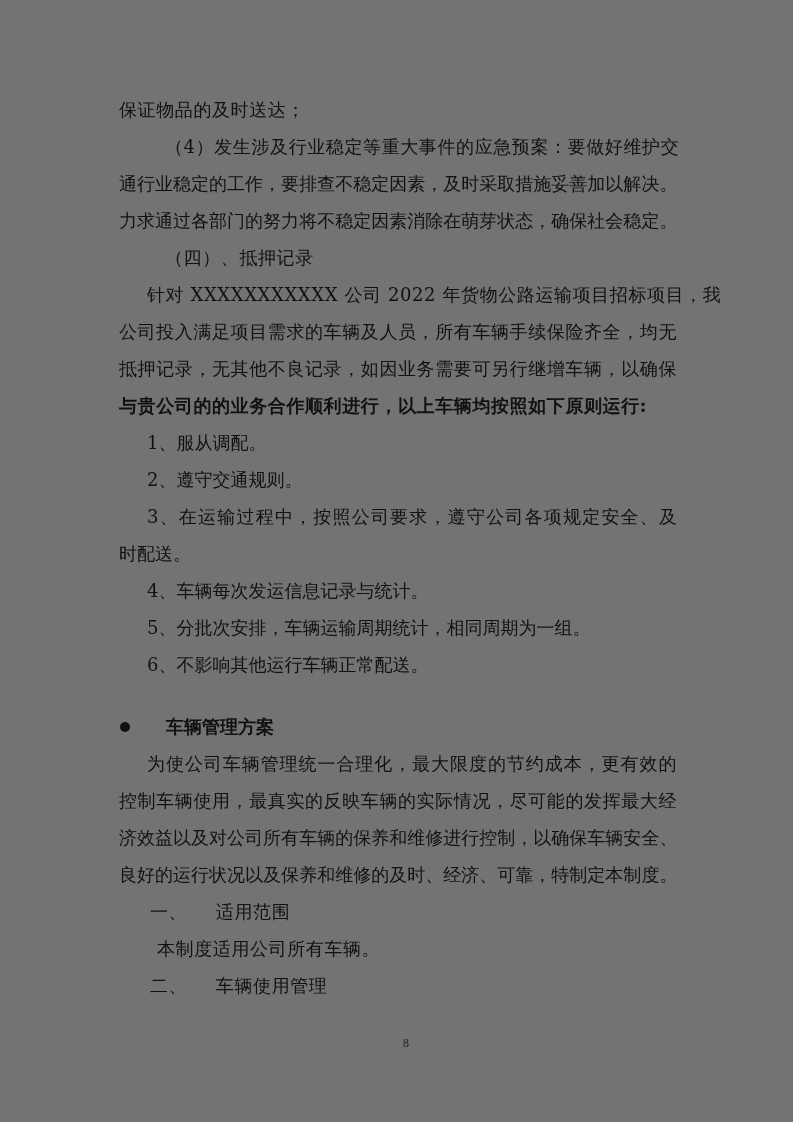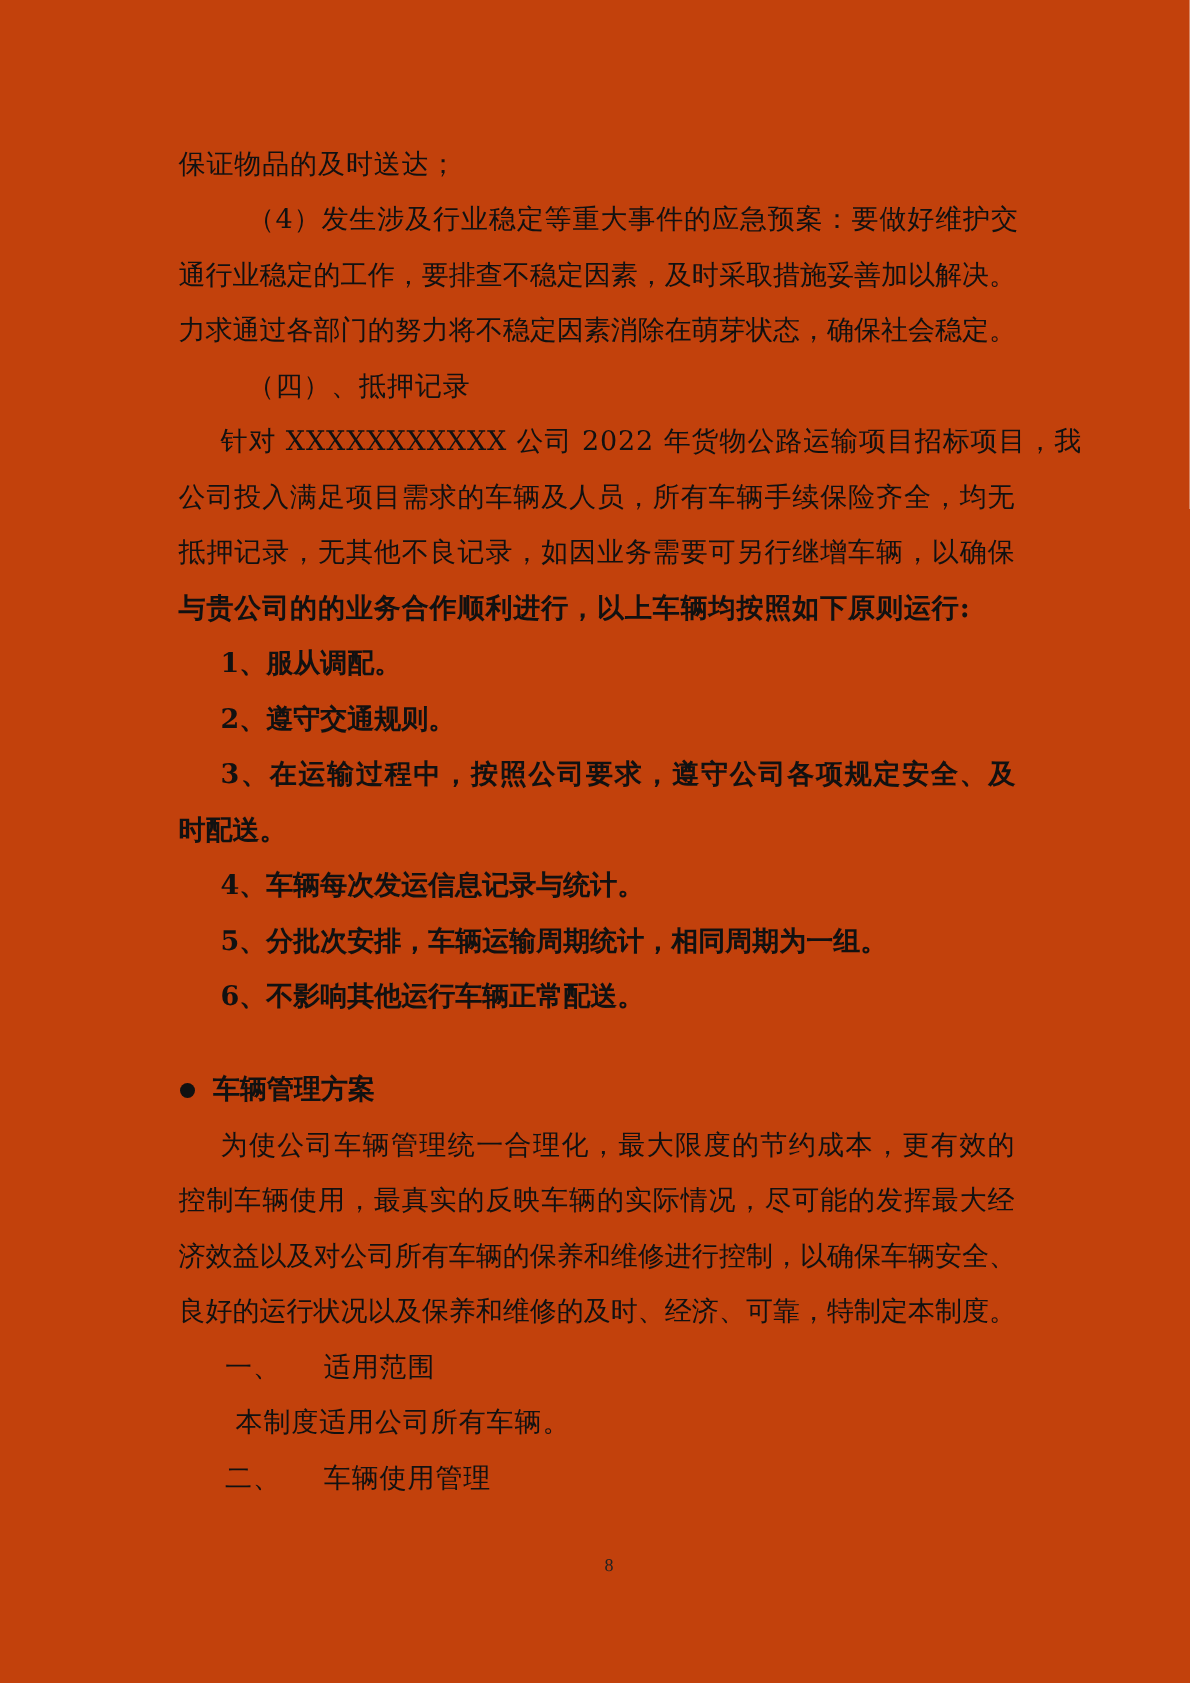--- a/index.html
+++ b/index.html
@@ -13,21 +13,21 @@
     position: relative;
     overflow: hidden;
     font-family: "DejaVu Serif", "Liberation Serif", serif;
     color: #111111;
   }
   .page {
     position: absolute;
     left: 0; top: 0;
     width: 793px;
     height: 1122px;
-    background: #c2410c;
+    background: #737373;
   }
   .line {
     position: absolute;
     left: 119px;
     width: 558px;
     font-size: 18px;
     line-height: 24px;
     white-space: nowrap;
     letter-spacing: 0.6px;
   }
@@ -54,21 +54,21 @@
   .page-number {
     position: absolute;
     left: 380px;
     width: 52px;
     top: 1036px;
     text-align: center;
     font-size: 12px;
     font-family: "Liberation Serif", "DejaVu Serif", serif;
     color: #222222;
   }
-  .list-num { letter-spacing: 0; font-weight: bold; }
+  .list-num { letter-spacing: 0; }
 </style>
 </head>
 <body>
 
 <div class="page">
 
   <div class="line justify" style="top:98px; text-align:left; text-align-last:left;">保证物品的及时送达；</div>
 
   <div class="line justify indent3" style="top:135px;">（4）发生涉及行业稳定等重大事件的应急预案：要做好维护交</div>
   <div class="line justify" style="top:172px; letter-spacing:-0.4px;">通行业稳定的工作，要排查不稳定因素，及时采取措施妥善加以解决。</div>
@@ -83,21 +83,21 @@
 
   <div class="line indent2 list-num" style="top:431px; text-align:left;">1、服从调配。</div>
   <div class="line indent2 list-num" style="top:468px; text-align:left;">2、遵守交通规则。</div>
   <div class="line indent2 justify list-num" style="top:505px;">3、在运输过程中，按照公司要求，遵守公司各项规定安全、及</div>
   <div class="line list-num" style="top:542px; text-align:left;">时配送。</div>
   <div class="line indent2 list-num" style="top:579px; text-align:left;">4、车辆每次发运信息记录与统计。</div>
   <div class="line indent2 list-num" style="top:616px; text-align:left;">5、分批次安排，车辆运输周期统计，相同周期为一组。</div>
   <div class="line indent2 list-num" style="top:653px; text-align:left;">6、不影响其他运行车辆正常配送。</div>
 
   <div class="bullet" style="top:722px;"></div>
-  <div class="line heading-bold" style="top:715px; letter-spacing:0;">车辆管理方案</div>
+  <div class="line heading-bold" style="top:715px; letter-spacing:0;margin-left:24px;">车辆管理方案</div>
 
   <div class="line justify indent2" style="top:752px;">为使公司车辆管理统一合理化，最大限度的节约成本，更有效的</div>
   <div class="line justify" style="top:789px;">控制车辆使用，最真实的反映车辆的实际情况，尽可能的发挥最大经</div>
   <div class="line justify" style="top:826px; letter-spacing:-0.4px;">济效益以及对公司所有车辆的保养和维修进行控制，以确保车辆安全、</div>
   <div class="line justify" style="top:863px; letter-spacing:-0.4px;">良好的运行状况以及保养和维修的及时、经济、可靠，特制定本制度。</div>
 
   <div class="line" style="top:900px; left:150px; width:auto;">
     <span>一、</span>
     <span style="display:inline-block; width:16px;"></span>
     <span>适用范围</span>

